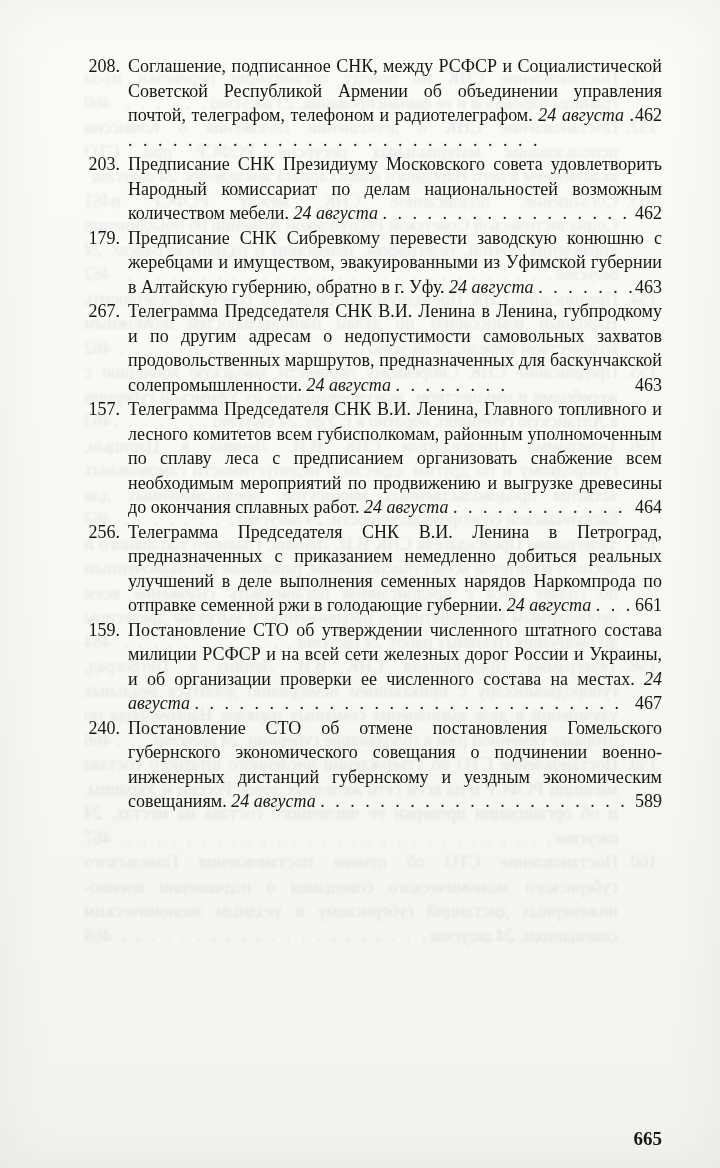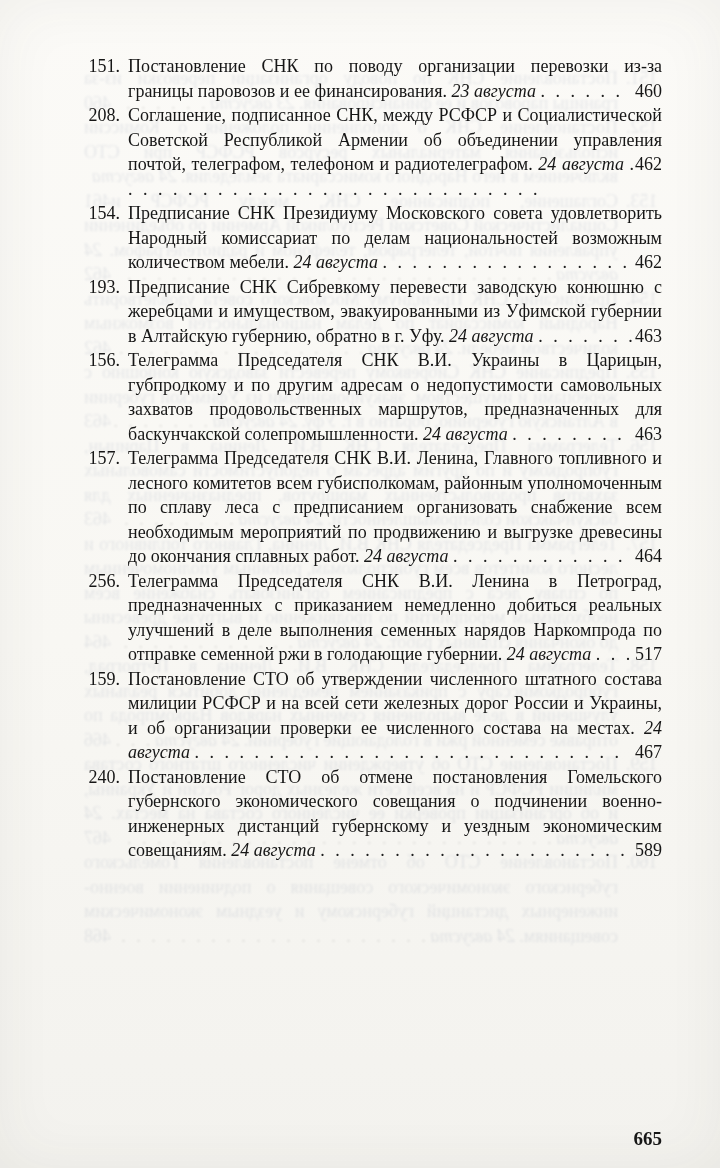--- a/index.html
+++ b/index.html
@@ -91,33 +91,32 @@
 
   <div class="entry"><span class="num">157.</span><span class="body">Телеграмма Председателя СНК В.И. Ленина, Главного топливного и лесного комитетов всем губисполкомам, районным уполномоченным по сплаву леса с предписанием организовать снабжение всем необходимым мероприятий по продвижению и выгрузке древесины до окончания сплавных работ.</span> <i class="date">24 августа</i> <span class="pg">464</span><span class="leader">. . . . . . . . . . . . </span></div>
 
   <div class="entry"><span class="num">158.</span><span class="body">Телеграмма Председателя СНК В.И. Ленина в Петроград, губпродкомиссару с приказанием немедленно добиться реальных улучшений в деле выполнения семенных нарядов Наркомпрода по отправке семенной ржи в голодающие губернии.</span> <i class="date">24 августа</i> <span class="pg">466</span><span class="leader">. . . </span></div>
 
   <div class="entry"><span class="num">159.</span><span class="body">Постановление СТО об утверждении численного штатного состава милиции РСФСР и на всей сети железных дорог России и Украины, и об организации проверки ее численного состава на местах.</span> <i class="date">24 августа</i> <span class="pg">467</span><span class="leader">. . . . . . . . . . . . . . . . . . . . . . . . . . . . . </span></div>
 
   <div class="entry"><span class="num">160.</span><span class="body">Постановление СТО об отмене постановления Гомельского губернского экономического совещания о подчинении военно-инженерных дистанций губернскому и уездным экономическим совещаниям.</span> <i class="date">24 августа</i> <span class="pg">468</span><span class="leader">. . . . . . . . . . . . . . . . . . . . . </span></div>
 </div>
   <main class="toc" id="toc">
-  <div class="entry"><span class="num">151.</span><span class="body">Постановление СНК по поводу организации перевозки из-за границы паровозов и ее финансирования.</span> <i class="date">23 августа</i> <span class="pg">460</span><span class="leader">. . . . . . </span></div>
 
 
   <div class="entry"><span class="num">208.</span><span class="body">Соглашение, подписанное СНК, между РСФСР и Социалистической Советской Республикой Армении об объединении управления почтой, телеграфом, телефоном и радиотелеграфом.</span> <i class="date">24 августа</i> <span class="pg">462</span><span class="leader">. . . . . . . . . . . . . . . . . . . . . . . . . . . . . </span></div>
 
-  <div class="entry"><span class="num">154.</span><span class="body">Предписание СНК Президиуму Московского совета удовлетворить Народный комиссариат по делам национальностей возможным количеством мебели.</span> <i class="date">24 августа</i> <span class="pg">462</span><span class="leader">. . . . . . . . . . . . . . . . . </span></div>
+  <div class="entry"><span class="num">203.</span><span class="body">Предписание СНК Президиуму Московского совета удовлетворить Народный комиссариат по делам национальностей возможным количеством мебели.</span> <i class="date">24 августа</i> <span class="pg">462</span><span class="leader">. . . . . . . . . . . . . . . . . </span></div>
 
-  <div class="entry"><span class="num">193.</span><span class="body">Предписание СНК Сибревкому перевести заводскую конюшню с жеребцами и имуществом, эвакуированными из Уфимской губернии в Алтайскую губернию, обратно в г. Уфу.</span> <i class="date">24 августа</i> <span class="pg">463</span><span class="leader">. . . . . . . </span></div>
+  <div class="entry"><span class="num">179.</span><span class="body">Предписание СНК Сибревкому перевести заводскую конюшню с жеребцами и имуществом, эвакуированными из Уфимской губернии в Алтайскую губернию, обратно в г. Уфу.</span> <i class="date">24 августа</i> <span class="pg">463</span><span class="leader">. . . . . . . </span></div>
 
-  <div class="entry"><span class="num">156.</span><span class="body">Телеграмма Председателя СНК В.И. Украины в Царицын, губпродкому и по другим адресам о недопустимости самовольных захватов продовольственных маршрутов, предназначенных для баскунчакской солепромышленности.</span> <i class="date">24 августа</i> <span class="pg">463</span><span class="leader">. . . . . . . . </span></div>
+  <div class="entry"><span class="num">267.</span><span class="body">Телеграмма Председателя СНК В.И. Ленина в Ленина, губпродкому и по другим адресам о недопустимости самовольных захватов продовольственных маршрутов, предназначенных для баскунчакской солепромышленности.</span> <i class="date">24 августа</i> <span class="pg">463</span><span class="leader">. . . . . . . . </span></div>
 
   <div class="entry"><span class="num">157.</span><span class="body">Телеграмма Председателя СНК В.И. Ленина, Главного топливного и лесного комитетов всем губисполкомам, районным уполномоченным по сплаву леса с предписанием организовать снабжение всем необходимым мероприятий по продвижению и выгрузке древесины до окончания сплавных работ.</span> <i class="date">24 августа</i> <span class="pg">464</span><span class="leader">. . . . . . . . . . . . </span></div>
 
-  <div class="entry"><span class="num">256.</span><span class="body">Телеграмма Председателя СНК В.И. Ленина в Петроград, предназначенных с приказанием немедленно добиться реальных улучшений в деле выполнения семенных нарядов Наркомпрода по отправке семенной ржи в голодающие губернии.</span> <i class="date">24 августа</i> <span class="pg">517</span><span class="leader">. . . </span></div>
+  <div class="entry"><span class="num">256.</span><span class="body">Телеграмма Председателя СНК В.И. Ленина в Петроград, предназначенных с приказанием немедленно добиться реальных улучшений в деле выполнения семенных нарядов Наркомпрода по отправке семенной ржи в голодающие губернии.</span> <i class="date">24 августа</i> <span class="pg">661</span><span class="leader">. . . </span></div>
 
   <div class="entry"><span class="num">159.</span><span class="body">Постановление СТО об утверждении численного штатного состава милиции РСФСР и на всей сети железных дорог России и Украины, и об организации проверки ее численного состава на местах.</span> <i class="date">24 августа</i> <span class="pg">467</span><span class="leader">. . . . . . . . . . . . . . . . . . . . . . . . . . . . . </span></div>
 
   <div class="entry"><span class="num">240.</span><span class="body">Постановление СТО об отмене постановления Гомельского губернского экономического совещания о подчинении военно-инженерных дистанций губернскому и уездным экономическим совещаниям.</span> <i class="date">24 августа</i> <span class="pg">589</span><span class="leader">. . . . . . . . . . . . . . . . . . . . . </span></div>
 </main>
   <div class="footer-pagenum">665</div>
 </div>
 
 </body></html>

